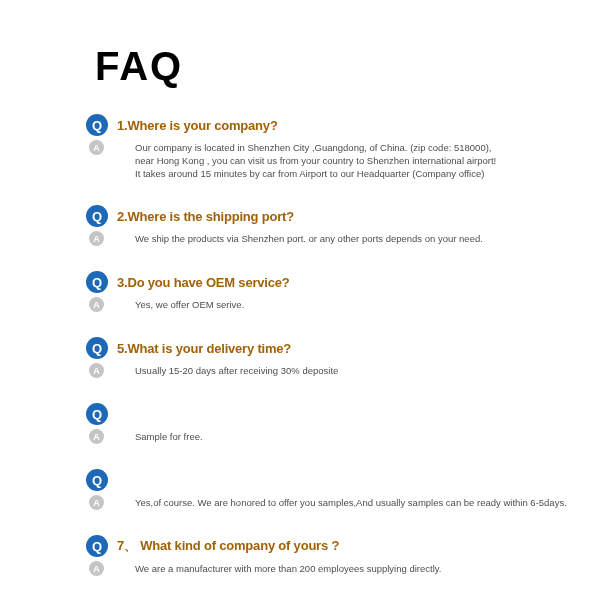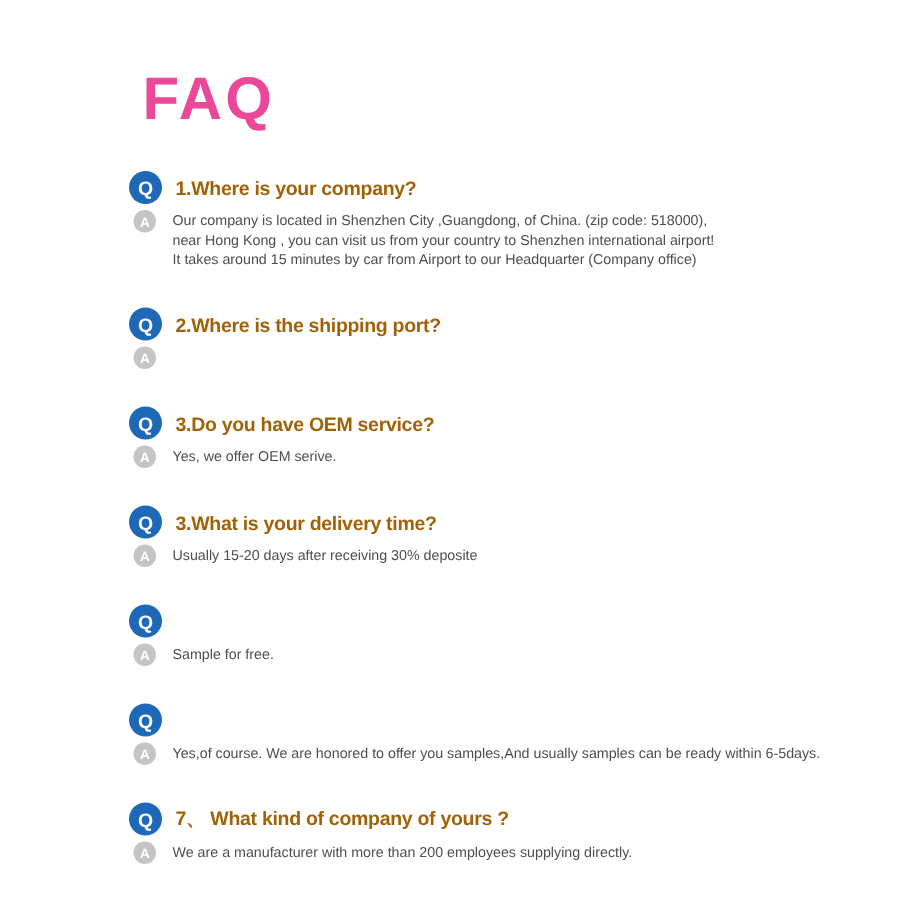--- a/index.html
+++ b/index.html
@@ -13,21 +13,21 @@
     position:relative;
     width:600px; height:600px;
     background:#ffffff;
     padding:46px 8px 0 86px;
     overflow:hidden;
   }
   .title {
     font-size:40px;
     font-weight:800;
     letter-spacing:2px;
-    color:#ec4899;
+    color:#000000;
     line-height:1;
     margin-left:9px;
     margin-bottom:28px;
   }
   .faq-item { margin-bottom:25px; }
   .q-row {
     display:flex;
     align-items:center;
     margin-bottom:4px;
   }
@@ -77,20 +77,21 @@
     color:#ffffff;
     font-size:9px;
     font-weight:700;
   }
   .a-text {
     font-size:9.5px;
     line-height:13px;
     color:#4e4e4e;
     white-space:pre-line;
     padding-top:1px;
+    margin-left:20px;
   }
 </style>
 </head>
 <body>
 
 <div class="page">
   <h1 class="title">FAQ</h1>
 
   <div>
 
@@ -115,20 +116,21 @@
       <div class="q-row">
         <span class="q-icon">
             <span class="q-letter">Q</span>
           </span>
         <h2 class="q-text">2.Where is the shipping port?</h2>
       </div>
       <div class="a-row">
         <span class="a-icon">
             <span class="a-letter">A</span>
           </span>
+        <p class="a-text">We ship the products via Shenzhen port. or any other ports depends on your need.</p>
       </div>
     </section>
 
     <section class="faq-item">
       <div class="q-row">
         <span class="q-icon">
             <span class="q-letter">Q</span>
           </span>
         <h2 class="q-text">3.Do you have OEM service?</h2>
       </div>
@@ -138,21 +140,21 @@
           </span>
         <p class="a-text">Yes, we offer OEM serive.</p>
       </div>
     </section>
 
     <section class="faq-item">
       <div class="q-row">
         <span class="q-icon">
             <span class="q-letter">Q</span>
           </span>
-        <h2 class="q-text">3.What is your delivery time?</h2>
+        <h2 class="q-text">5.What is your delivery time?</h2>
       </div>
       <div class="a-row">
         <span class="a-icon">
             <span class="a-letter">A</span>
           </span>
         <p class="a-text">Usually 15-20 days after receiving 30% deposite</p>
       </div>
     </section>
 
     <section class="faq-item">

